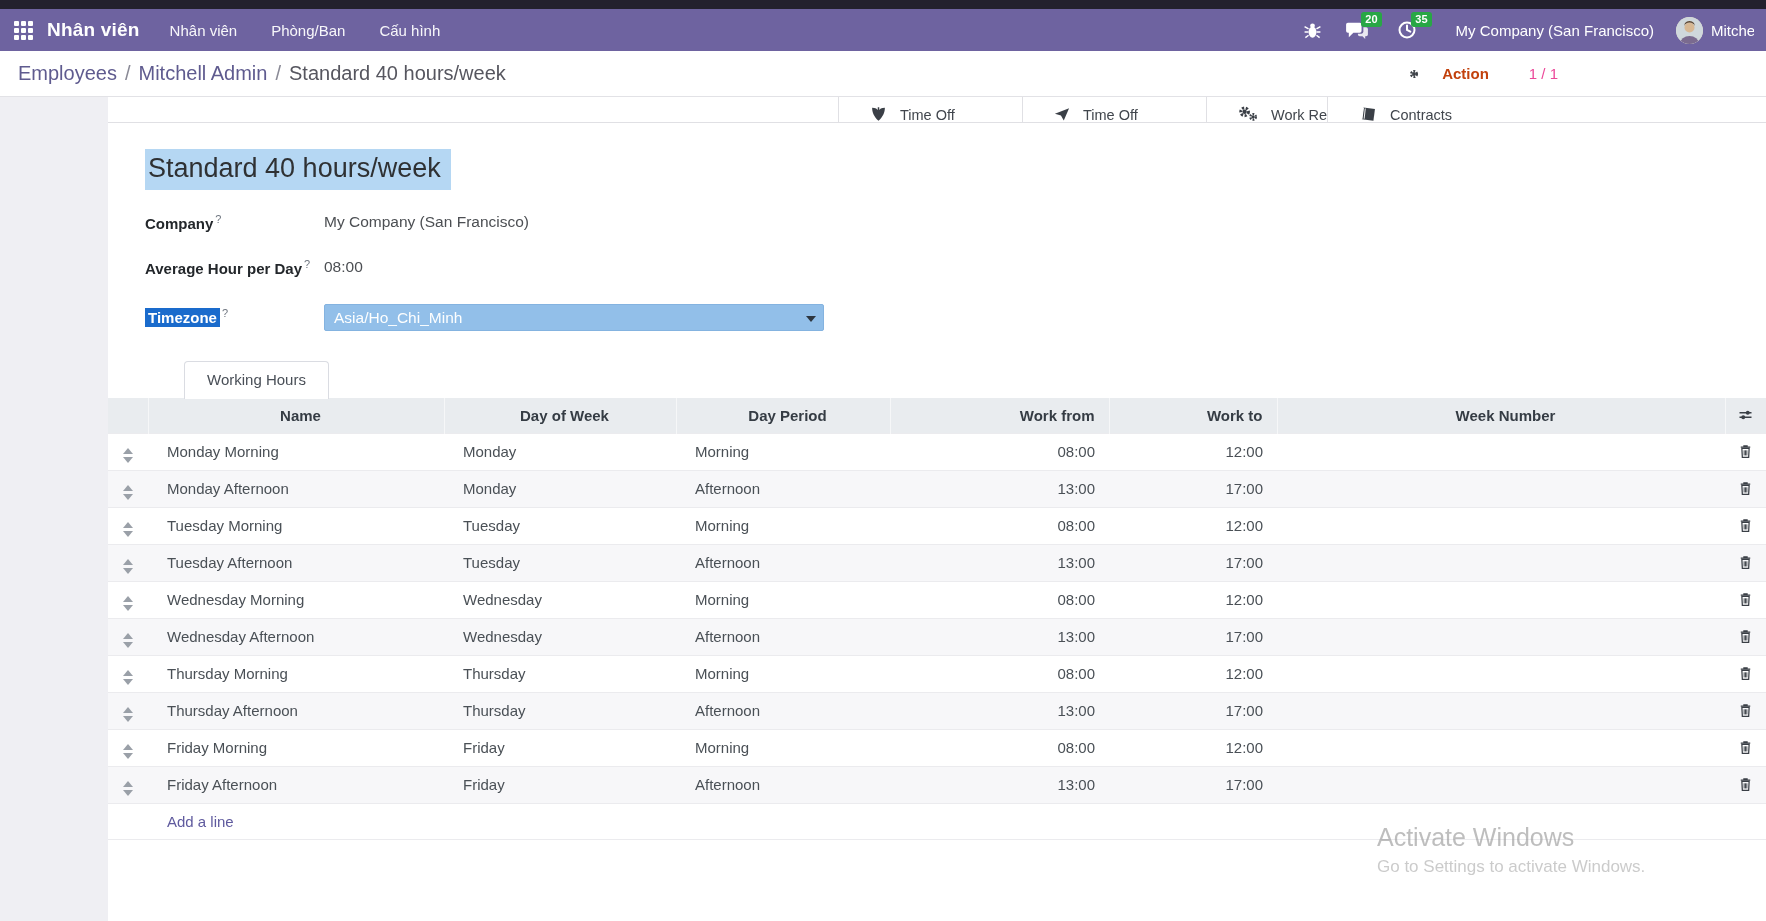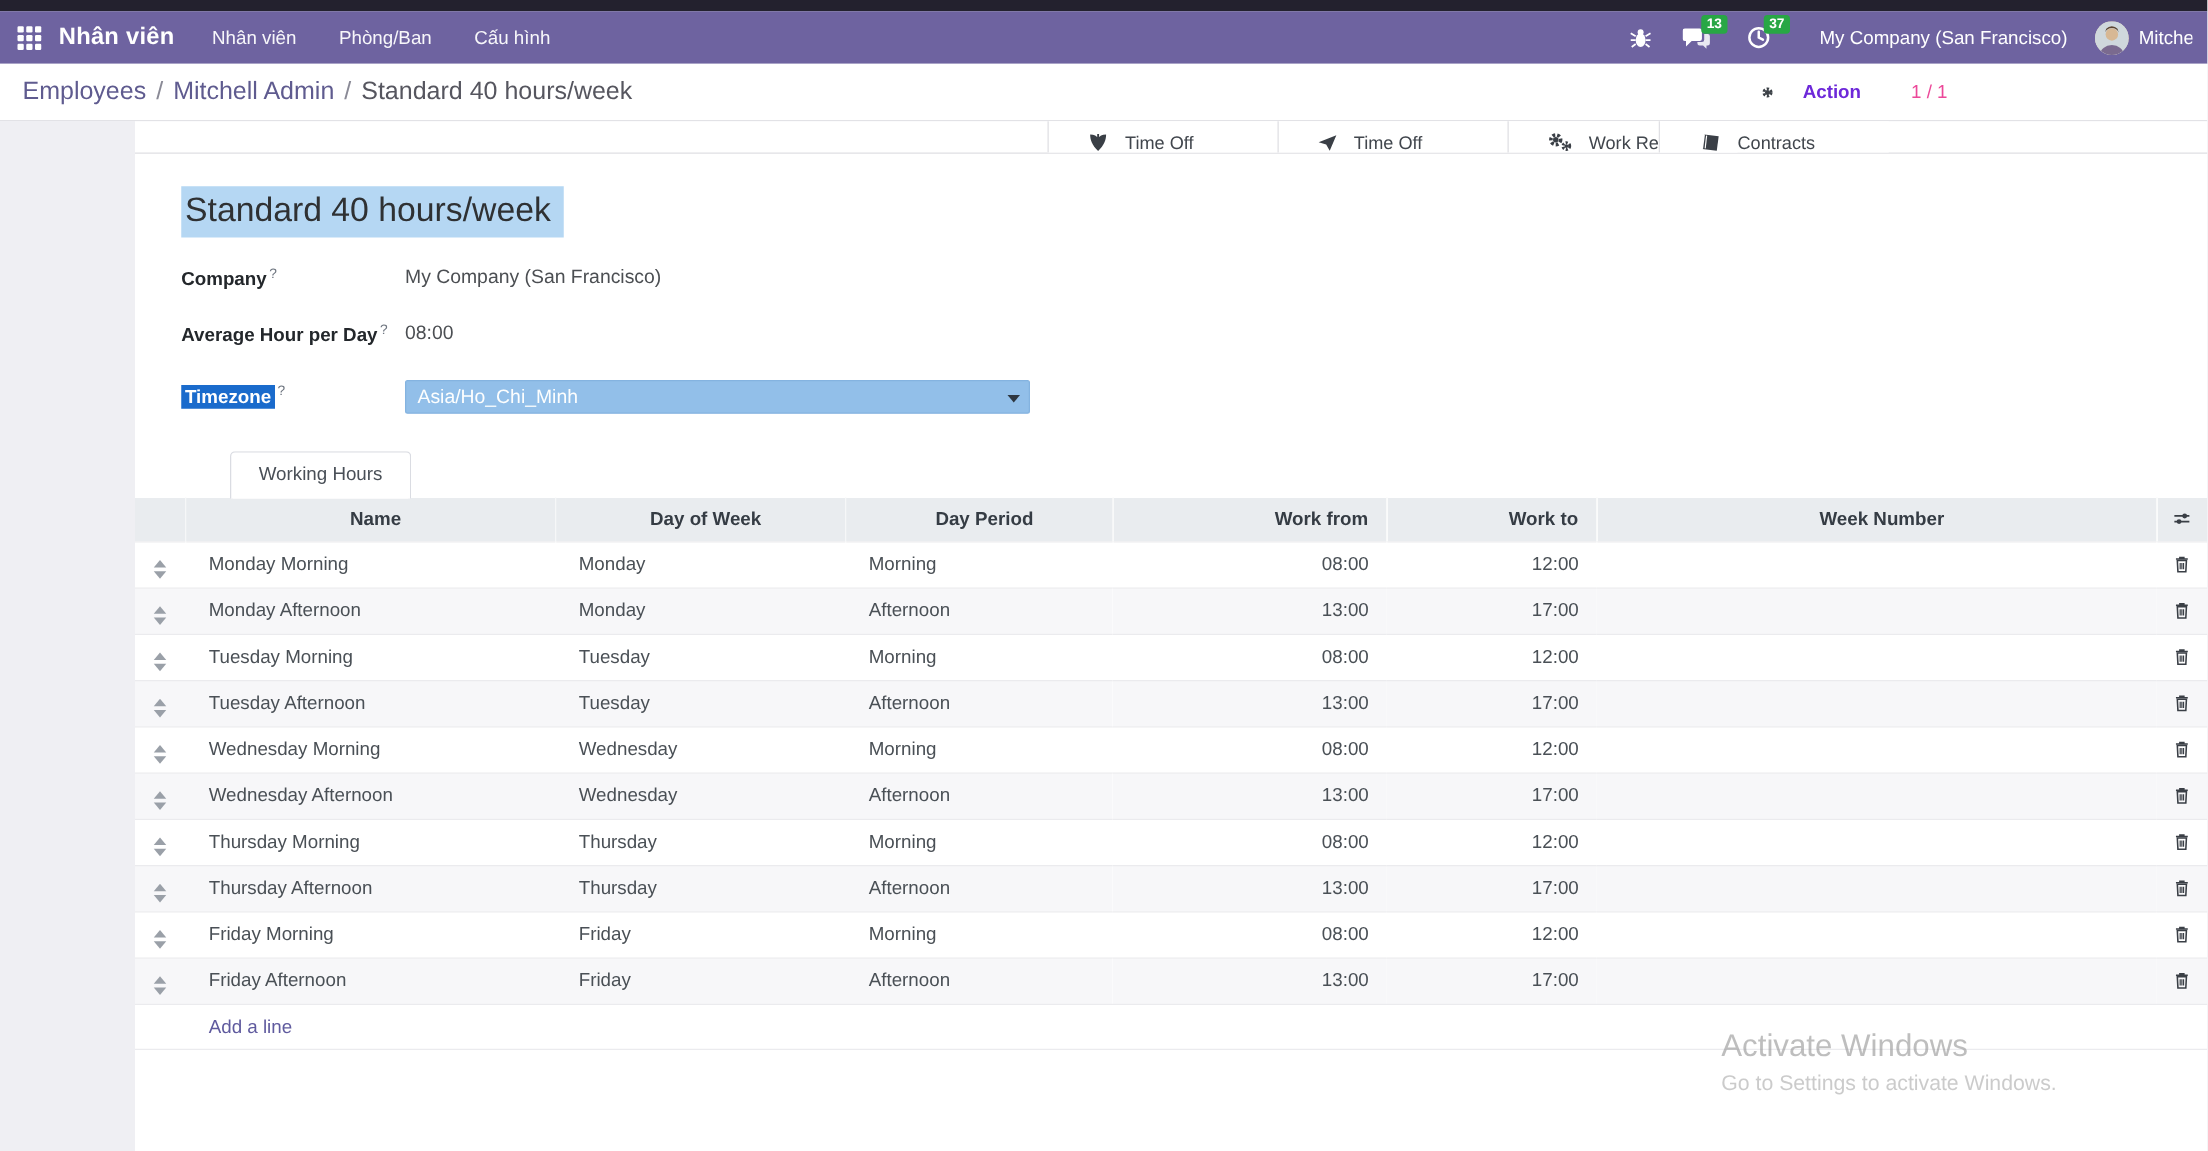--- a/index.html
+++ b/index.html
@@ -32,21 +32,21 @@
 
   
   .crumb-bar { height:46px; background:#fff; display:flex; align-items:center;
     padding:0 18px; border-bottom:1px solid #e2e2e6; }
   .crumbs { font-size:20px; display:flex; gap:8px; align-items:flex-end; }
   .crumb-link { color:#5f5b8f; cursor:pointer; }
   .crumb-sep { color:#8a8a96; }
   .crumb-current { color:#56565f; }
   .crumb-right { margin-left:auto; display:flex; align-items:center; gap:40px; padding-right:190px; }
   .action-btn { display:flex; align-items:center; gap:20px; font-size:15px; font-weight:700;
-    color:#6d28d9; cursor:pointer; }
+    color:#c2410c; cursor:pointer; }
   .pager { font-size:15px; color:#ec4899; }
 
   
   .content { position:relative; height:824px; background:#efeff3; }
   .sheet { position:absolute; left:108px; top:0; width:1658px; height:100%; background:#fff; }
 
   
   .statbar { position:relative; height:26px; border-bottom:1px solid #e0e0e4; overflow:hidden; }
   .stat-btn { position:absolute; top:-14px; height:40px; width:184px; background:#fff;
     border-left:1px solid #e0e0e4; display:flex; align-items:flex-end; gap:12px;
@@ -137,28 +137,28 @@
         <g stroke="#fff" stroke-width="1.8" fill="none">
           <path d="M7 10 L2 7 M7 14 L2 14 M7 18 L3 21 M17 10 L22 7 M17 14 L22 14 M17 18 L21 21"></path>
         </g>
       </svg>
     </div>
     <div class="nav-ico">
       <svg width="22" height="20" viewBox="0 0 24 22" fill="#fff">
         <path d="M2 3 h13 a2 2 0 0 1 2 2 v7 a2 2 0 0 1 -2 2 h-7 l-5 5 v-5 h-1 a2 2 0 0 1 -2 -2 v-7 a2 2 0 0 1 2 -2 z"></path>
         <path d="M19 8 h3 a2 2 0 0 1 2 2 v6 a2 2 0 0 1 -2 2 h-1 v3 l-3 -3 h-3 a2 2 0 0 1 -2 -2 v-1 h4 a2 2 0 0 0 2 -2 z" opacity=".85"></path>
       </svg>
-      <span class="badge">13</span>
+      <span class="badge">20</span>
     </div>
     <div class="nav-ico" style="margin-left:6px">
       <svg width="20" height="20" viewBox="0 0 24 24" fill="none" stroke="#fff" stroke-width="2.4">
         <circle cx="12" cy="12" r="9"></circle>
         <path d="M12 6.5 V12 L16 14" stroke-linecap="round"></path>
       </svg>
-      <span class="badge">37</span>
+      <span class="badge">35</span>
     </div>
     <div class="company-name">My Company (San Francisco)</div>
     <div class="user-box">
       <span class="avatar">
         <svg width="27" height="27" viewBox="0 0 27 27">
           <rect width="27" height="27" fill="#cfd8dc"></rect>
           <circle cx="13.5" cy="10.5" r="5" fill="#d7b894"></circle>
           <path d="M8 9 a6 6 0 0 1 11 0 l-1 -3 a6 6 0 0 0 -9 0 z" fill="#5d4632"></path>
           <path d="M4 27 a9.5 8 0 0 1 19 0 z" fill="#7a6a8f"></path>
         </svg>

